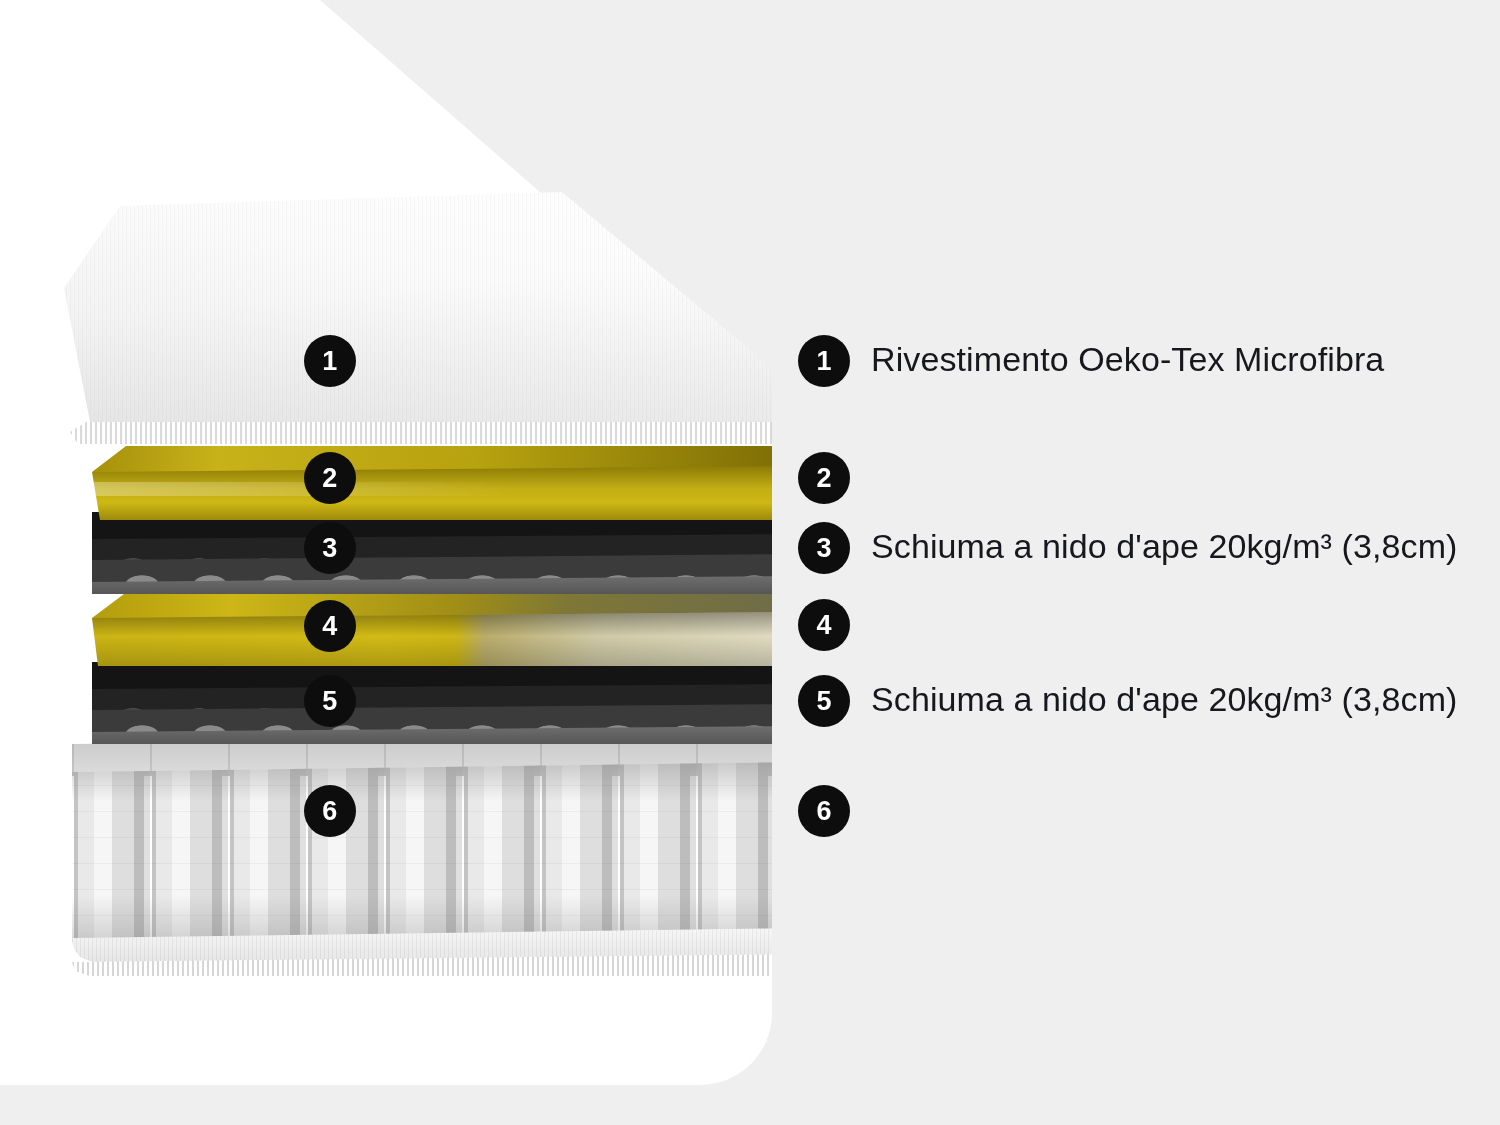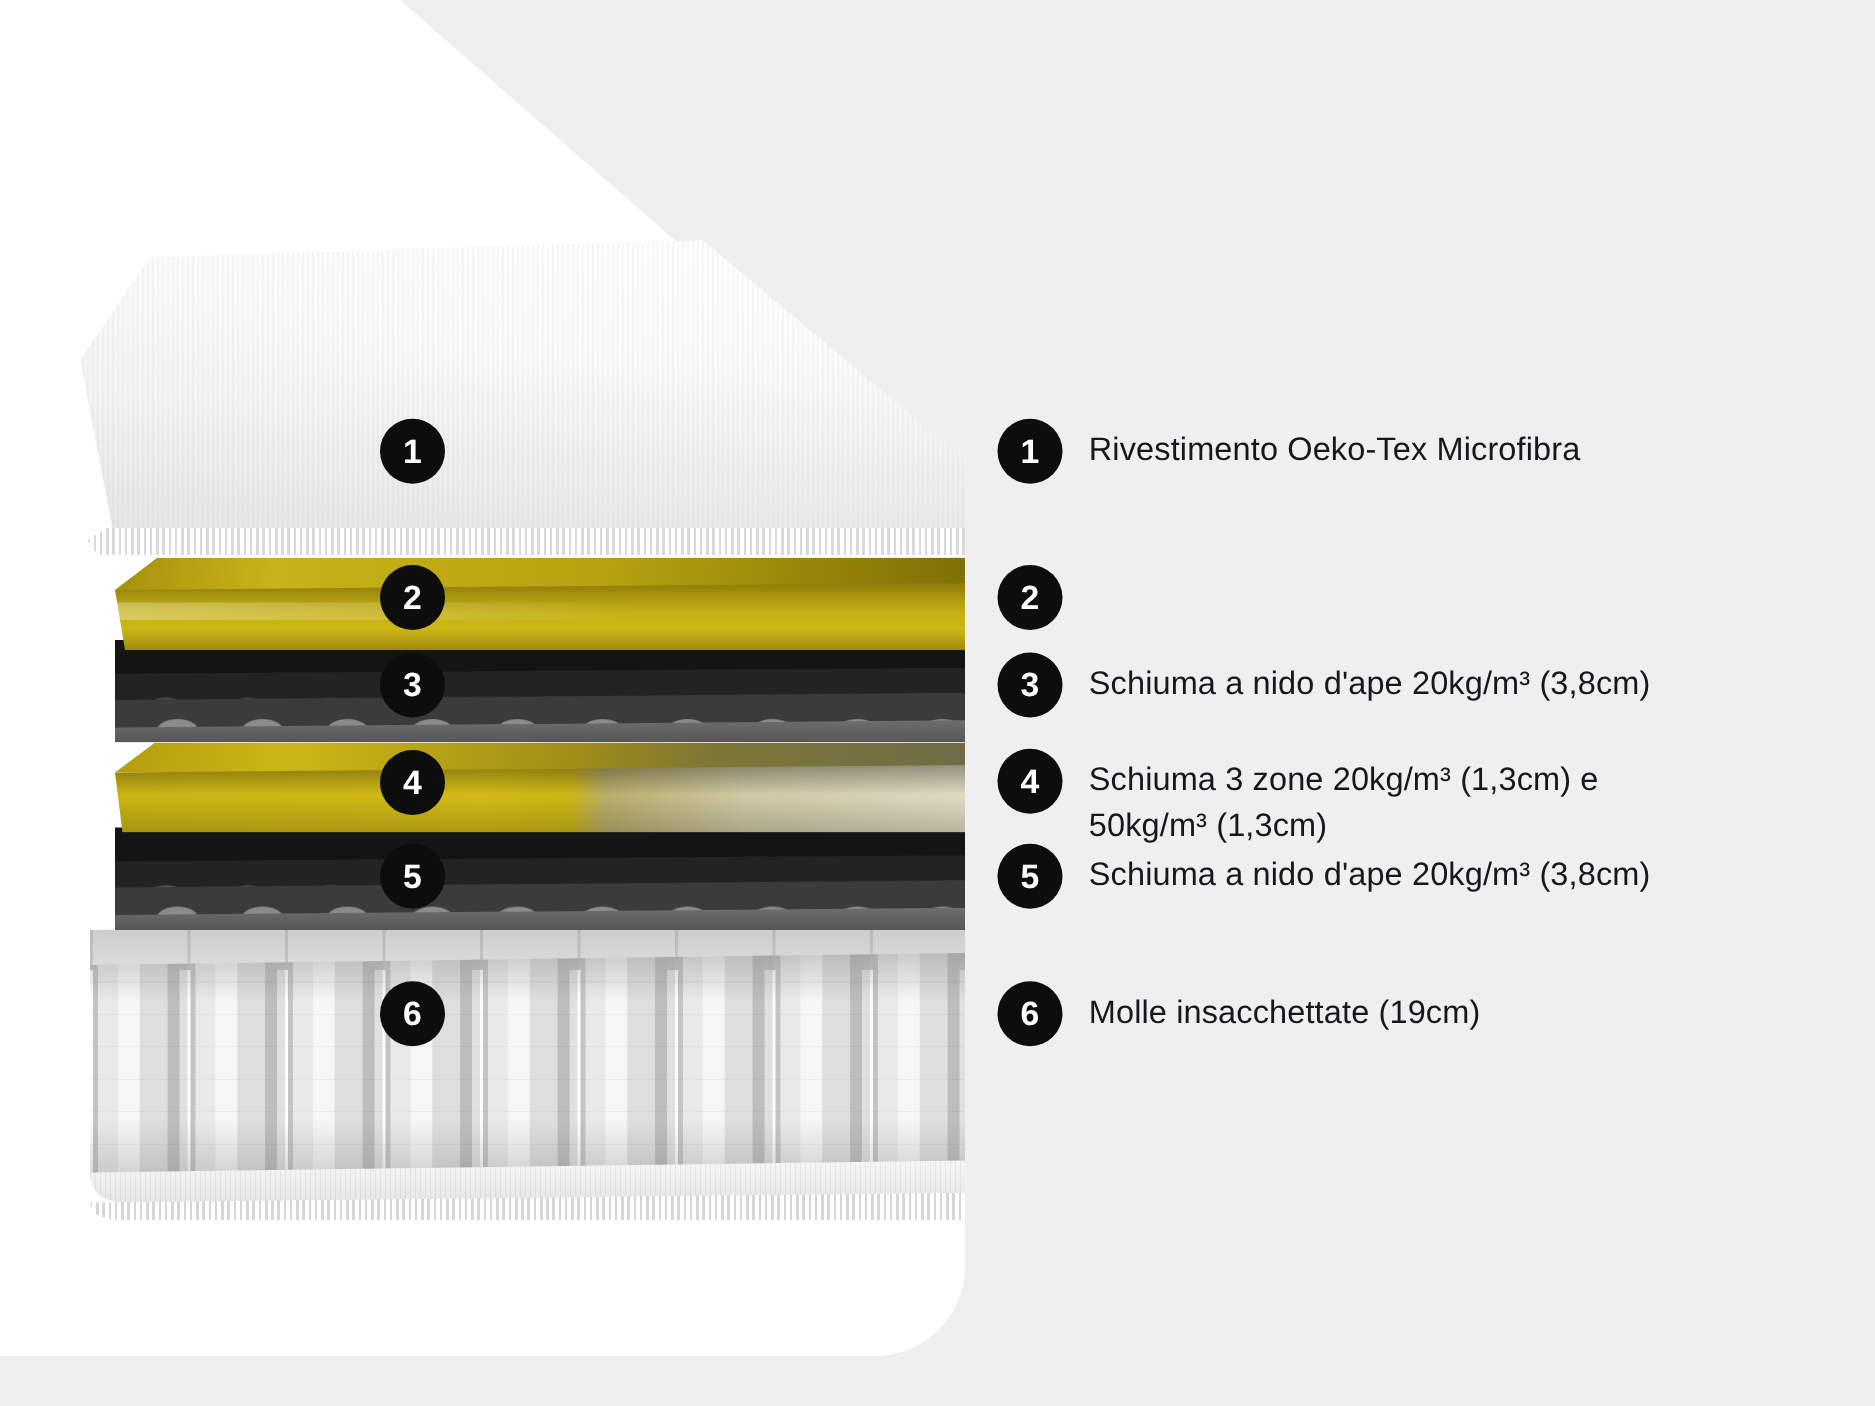--- a/index.html
+++ b/index.html
@@ -215,21 +215,21 @@
   .legend-row{ position:absolute; left:0; display:flex; align-items:flex-start; }
   .legend-badge{
     position:relative; flex:0 0 auto;
     width:52px; height:52px; border-radius:50%;
     background:#0d0d0d; color:#fff;
     display:flex; align-items:center; justify-content:center;
     font-size:27px; font-weight:700; line-height:1;
   }
   .legend-text{
     margin-left:21px;
-    font-size:26px;
+    font-size:34px;
     line-height:37px;
     color:#16181c;
     font-weight:400;
     letter-spacing:.1px;
     white-space:pre-line;
     padding-top:6px;
   }
 </style>
 </head>
 <body>
@@ -301,28 +301,25 @@
       <div class="legend-badge">2</div>
     </div>
 
     <div class="legend-row" style="top:522px">
       <div class="legend-badge">3</div>
       <div class="legend-text">Schiuma a nido d'ape 20kg/m³ (3,8cm)</div>
     </div>
 
     <div class="legend-row" style="top:599px">
       <div class="legend-badge">4</div>
-      <div class="legend-text">Schiuma 3 zone 20kg/m³ (1,3cm) e
-50kg/m³ (1,3cm)</div>
     </div>
 
     <div class="legend-row" style="top:675px">
       <div class="legend-badge">5</div>
       <div class="legend-text">Schiuma a nido d'ape 20kg/m³ (3,8cm)</div>
     </div>
 
     <div class="legend-row" style="top:785px">
       <div class="legend-badge">6</div>
-      <div class="legend-text">Molle insacchettate (19cm)</div>
     </div>
 
   </div>
 </div>
 
 </body></html>

